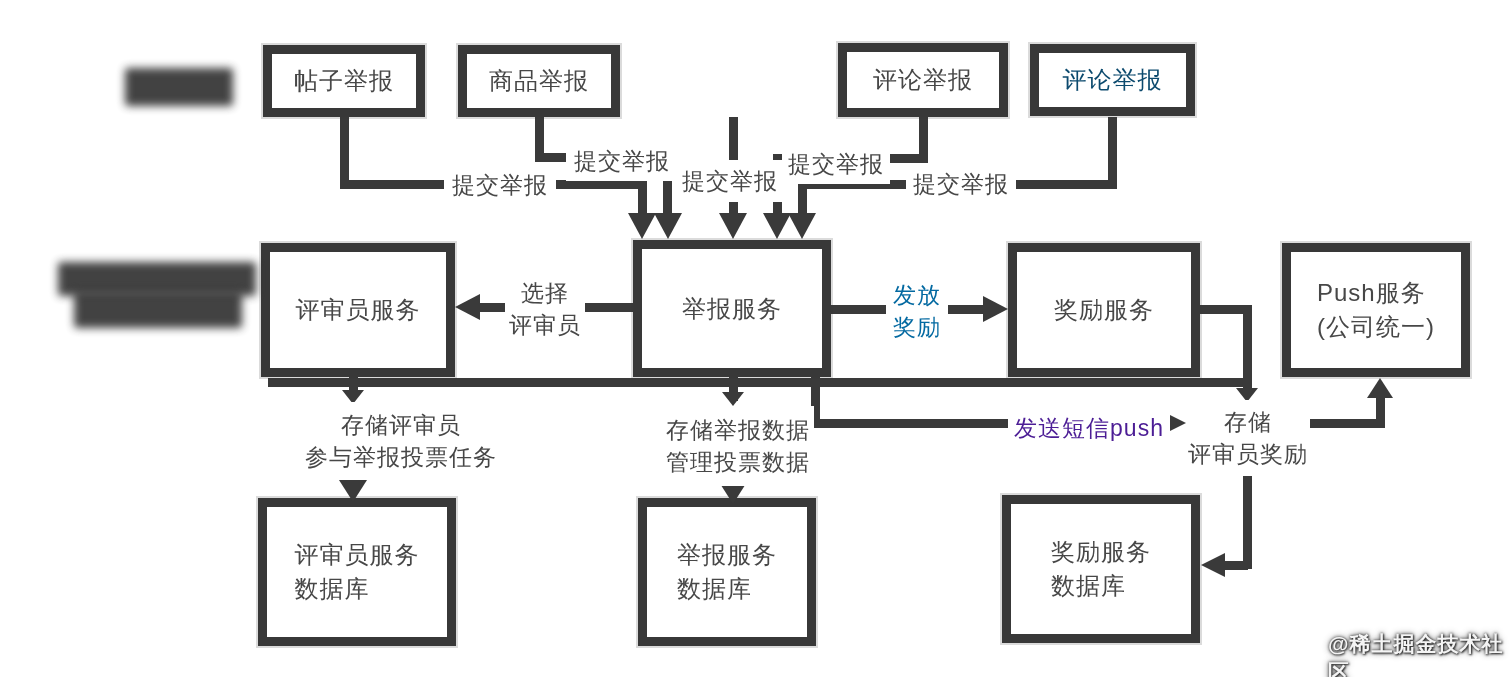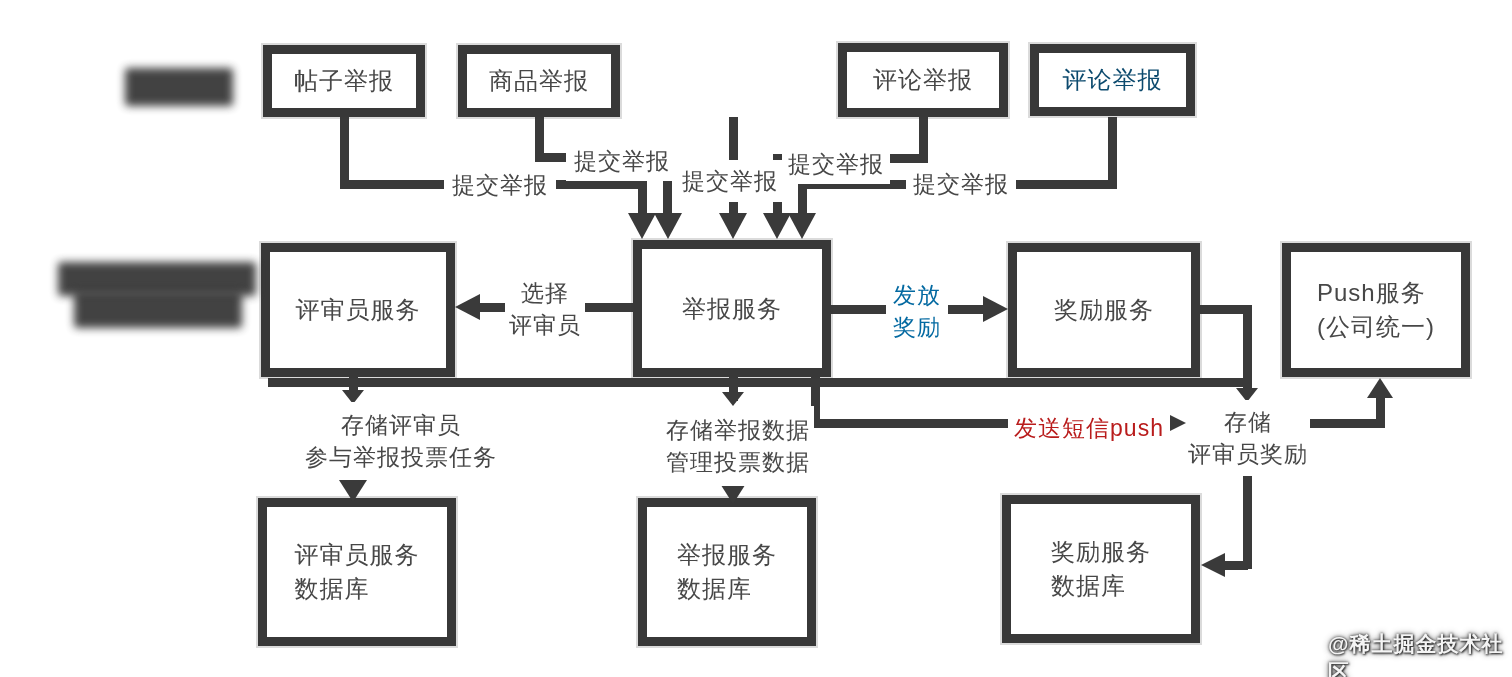--- a/index.html
+++ b/index.html
@@ -85,21 +85,21 @@
     <div class="edge-label" style="left: 782px; top: 144px; width: 108px; height: 40px; background: rgb(255, 255, 255); color: rgb(71, 71, 71);">提交举报</div>
     <div class="edge-label" style="left: 906px; top: 165px; width: 110px; height: 38px; background: rgb(255, 255, 255); color: rgb(71, 71, 71);">提交举报</div>
     <div class="edge-label" style="left: 505px; top: 270px; width: 80px; height: 78px; background: rgb(255, 255, 255); color: rgb(71, 71, 71);">选择
 评审员</div>
     <div class="edge-label" style="left: 886px; top: 272px; width: 62px; height: 78px; background: rgb(255, 255, 255); color: #0369a1;">发放
 奖励</div>
     <div class="edge-label" style="left: 258px; top: 402px; width: 198px; height: 78px; background: rgb(255, 255, 255); color: rgb(71, 71, 71); margin-left: 44px;">存储评审员
 参与举报投票任务</div>
     <div class="edge-label" style="left: 662px; top: 406px; width: 152px; height: 80px; background: rgb(255, 255, 255); color: rgb(71, 71, 71);">存储举报数据
 管理投票数据</div>
-    <div class="edge-label" style="left: 1008px; top: 407px; width: 162px; height: 42px; background: rgb(255, 255, 255); color: #b91c1c;">发送短信push</div>
+    <div class="edge-label" style="left: 1008px; top: 407px; width: 162px; height: 42px; background: rgb(255, 255, 255); color: #4c1d95;">发送短信push</div>
     <div class="edge-label" style="left: 1186px; top: 400px; width: 124px; height: 76px; background: rgb(255, 255, 255); color: rgb(71, 71, 71);">存储
 评审员奖励</div>
     <div class="node" style="left: 263px; top: 45px; width: 162px; height: 72px; background: rgb(255, 255, 255); border-color: rgb(56, 56, 56); color: rgb(71, 71, 71);">帖子举报</div>
     <div class="node" style="left: 458px; top: 45px; width: 162px; height: 72px; background: rgb(255, 255, 255); border-color: rgb(56, 56, 56); color: rgb(71, 71, 71);">商品举报</div>
     <div class="node" style="left: 838px; top: 43px; width: 170px; height: 74px; background: rgb(255, 255, 255); border-color: rgb(56, 56, 56); color: rgb(71, 71, 71);">评论举报</div>
     <div class="node" style="left: 1030px; top: 44px; width: 165px; height: 72px; background: rgb(255, 255, 255); border-color: rgb(56, 56, 56); color: #0c4a6e;">评论举报</div>
     <div class="node" style="left: 261px; top: 243px; width: 194px; height: 134px; background: rgb(255, 255, 255); border-color: rgb(56, 56, 56); color: rgb(71, 71, 71);">评审员服务</div>
     <div class="node" style="left: 633px; top: 240px; width: 198px; height: 137px; background: rgb(255, 255, 255); border-color: rgb(56, 56, 56); color: rgb(71, 71, 71);">举报服务</div>
     <div class="node" style="left: 1008px; top: 243px; width: 192px; height: 134px; background: rgb(255, 255, 255); border-color: rgb(56, 56, 56); color: rgb(71, 71, 71);">奖励服务</div>
     <div class="node" style="left: 1282px; top: 243px; width: 188px; height: 134px; background: rgb(255, 255, 255); border-color: rgb(56, 56, 56); color: rgb(71, 71, 71);">Push服务

